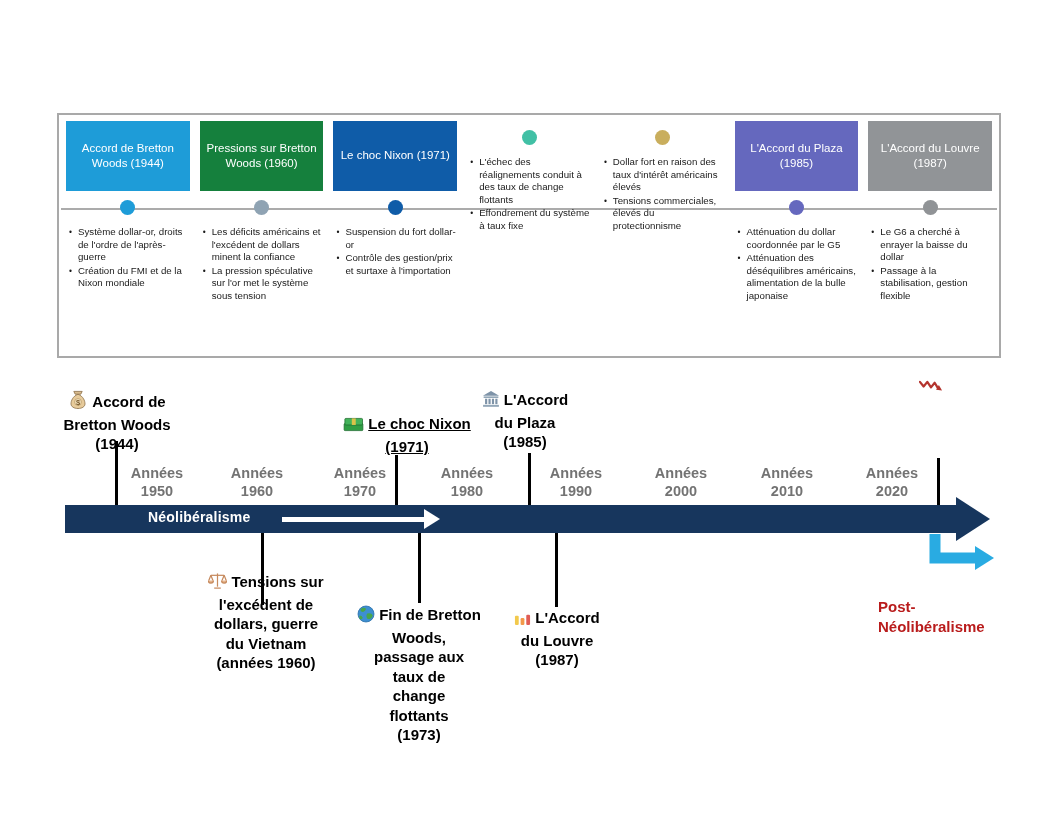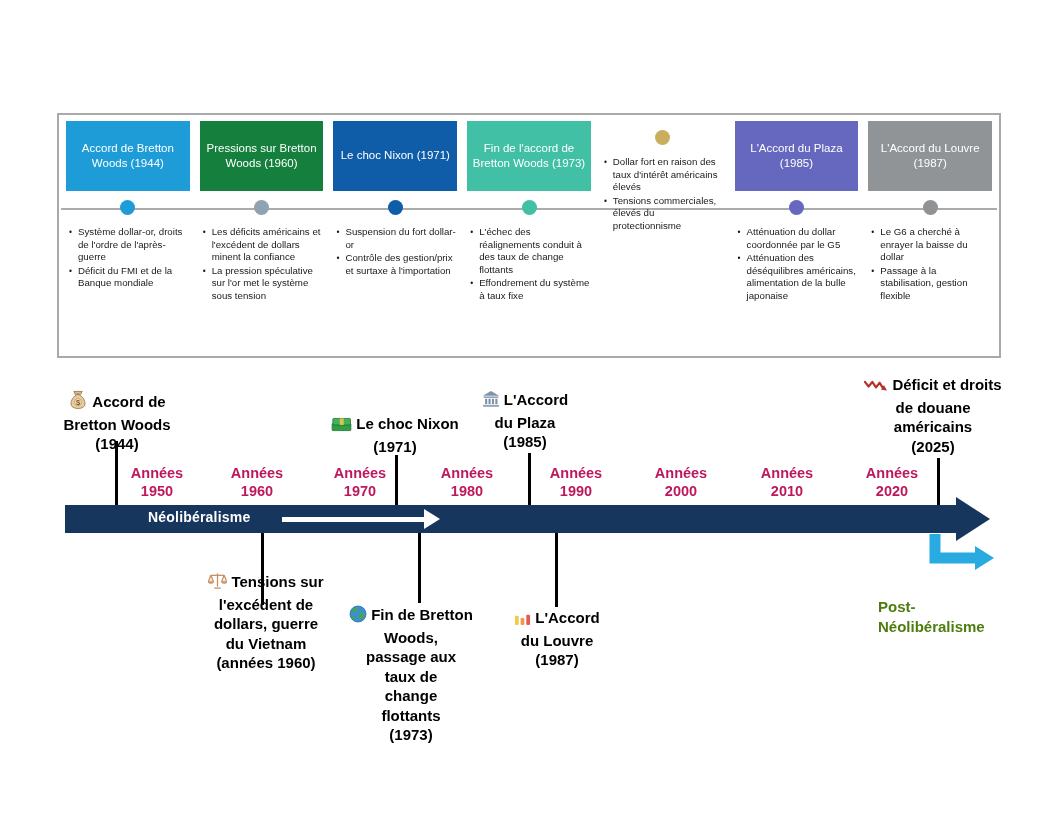--- a/index.html
+++ b/index.html
@@ -50,31 +50,31 @@
     font-size:14px;letter-spacing:.2px;
   }
   .wshaft{position:absolute;left:282px;top:517px;width:142px;height:4.5px;background:#fff;}
   .whead{
     position:absolute;left:424px;top:509px;width:0;height:0;
     border-top:10px solid transparent;border-bottom:10px solid transparent;
     border-left:16px solid #fff;
   }
   .decade{
     position:absolute;top:464px;width:90px;text-align:center;font-weight:bold;
-    font-size:14.5px;line-height:18px;color:#be185d;white-space:pre-line;
+    font-size:14.5px;line-height:18px;color:#737373;white-space:pre-line;
   }
   .tick{position:absolute;width:3px;background:#000;}
   .ev{
     position:absolute;text-align:center;font-weight:bold;font-size:15px;
     line-height:19.5px;color:#000;
   }
   .ev .evtext{white-space:pre-line;}
   .evicon{display:inline-block;vertical-align:-3px;margin-right:4px;}
   .post-label{
-    position:absolute;left:878px;top:597px;width:160px;color:#4d7c0f;
+    position:absolute;left:878px;top:597px;width:160px;color:#b91c1c;
     font-weight:bold;font-size:15px;line-height:20px;white-space:pre-line;
   }
   .post-arrow{position:absolute;left:923px;top:534px;}
 </style>
 </head>
 <body>
 
 <div class="panel">
   <div class="dotline"></div>
   <div class="cols">
@@ -82,21 +82,21 @@
     <div class="col">
       <div class="hdr c1">Accord de Bretton Woods (1944)</div>
       <div class="dot d1"></div>
       <div class="bullets">
         <div class="bul">
             <span class="mark">•</span>
             <span>Système dollar-or, droits de l'ordre de l'après-guerre</span>
           </div>
         <div class="bul">
             <span class="mark">•</span>
-            <span>Déficit du FMI et de la Banque mondiale</span>
+            <span>Création du FMI et de la Nixon mondiale</span>
           </div>
       </div>
     </div>
 
     <div class="col">
       <div class="hdr c2">Pressions sur Bretton Woods (1960)</div>
       <div class="dot d2"></div>
       <div class="bullets">
         <div class="bul">
             <span class="mark">•</span>
@@ -118,21 +118,20 @@
             <span>Suspension du fort dollar-or</span>
           </div>
         <div class="bul">
             <span class="mark">•</span>
             <span>Contrôle des gestion/prix et surtaxe à l'importation</span>
           </div>
       </div>
     </div>
 
     <div class="col">
-      <div class="hdr c4">Fin de l'accord de Bretton Woods (1973)</div>
       <div class="dot d4"></div>
       <div class="bullets">
         <div class="bul">
             <span class="mark">•</span>
             <span>L'échec des réalignements conduit à des taux de change flottants</span>
           </div>
         <div class="bul">
             <span class="mark">•</span>
             <span>Effondrement du système à taux fixe</span>
           </div>
@@ -221,21 +220,21 @@
 <div class="ev" style="left:27px;top:390px;width:180px;">
   <span class="evicon"><svg width="20" height="20" viewBox="0 0 20 20">
         <path d="M7.2 4.2 L5.8 1.4 h8.4 L12.8 4.2 Z" fill="#d8bb8d" stroke="#8a6d45" stroke-width="0.8"></path>
         <path d="M10 4.2 C4.6 6.4 3 11 3 13.8 c0 3 3.2 4.7 7 4.7 s7-1.7 7-4.7 c0-2.8-1.6-7.4-7-9.6z" fill="#e7cb9b" stroke="#8a6d45" stroke-width="0.8"></path>
         <circle cx="10" cy="12" r="3.4" fill="#f4e3c0" stroke="#b39362" stroke-width="0.7"></circle>
         <text x="10" y="14.6" font-size="7.5" text-anchor="middle" fill="#7a5b2e" font-weight="bold" font-family="'Liberation Sans',sans-serif">$</text>
       </svg></span><span class="evtext">Accord de
 Bretton Woods
 (1944)</span>
 </div>
-<div class="ev" style="left:305px;top:414px;width:180px;">
+<div class="ev" style="left:317px;top:414px;width:180px;text-decoration:underline;">
   <span class="evicon"><svg width="21" height="15" viewBox="0 0 22 16">
         <rect x="1" y="7" width="20" height="7.5" rx="1" fill="#2f9e44" stroke="#1e6b2e" stroke-width="0.8"></rect>
         <rect x="1.8" y="1.5" width="18.8" height="7" rx="1" fill="#43b35a" stroke="#1e6b2e" stroke-width="0.8"></rect>
         <rect x="9.2" y="1.5" width="4.2" height="7" fill="#d9c34a"></rect>
       </svg></span><span class="evtext">Le choc Nixon
 (1971)</span>
 </div>
 <div class="ev" style="left:435px;top:390px;width:180px;">
   <span class="evicon"><svg width="18" height="18" viewBox="0 0 20 19">
         <polygon points="10,0.5 19,5.8 1,5.8" fill="#7e93a8"></polygon>
@@ -246,44 +245,41 @@
         <rect x="14.8" y="9.2" width="2.4" height="6" fill="#7e93a8"></rect>
         <rect x="1.2" y="16" width="17.6" height="2.2" fill="#93a7b8"></rect>
       </svg></span><span class="evtext">L'Accord
 du Plaza
 (1985)</span>
 </div>
 <div class="ev" style="left:843px;top:375px;width:180px;">
   <span class="evicon"><svg width="24" height="14" viewBox="0 0 26 15">
         <polyline points="1,3 5,8 9,3 13,9 17,4 20,9" fill="none" stroke="#b4342e" stroke-width="2.4" stroke-linejoin="round" stroke-linecap="round"></polyline>
         <polygon points="18.5,11.5 25,12.5 21.5,6.5" fill="#b4342e"></polygon>
-      </svg></span><span class="evtext">Déficit et droits
-de douane
-américains
-(2025)</span>
+      </svg></span>
 </div>
 
 <div class="ev" style="left:176px;top:572px;width:180px;">
   <span class="evicon"><svg width="19" height="18" viewBox="0 0 20 19">
         <g stroke="#c68a5e" stroke-width="1.3" fill="none">
           <line x1="10" y1="1.5" x2="10" y2="15.5"></line>
           <line x1="3" y1="3.5" x2="17" y2="3.5"></line>
           <path d="M3 3.5 L0.8 9 M3 3.5 L5.2 9"></path>
           <path d="M0.3 9 a2.7 2.7 0 0 0 5.4 0" fill="#e6b48b"></path>
           <path d="M17 3.5 L14.8 9 M17 3.5 L19.2 9"></path>
           <path d="M14.3 9 a2.7 2.7 0 0 0 5.4 0" fill="#e6b48b"></path>
           <line x1="6.5" y1="17" x2="13.5" y2="17"></line>
         </g>
       </svg></span><span class="evtext">Tensions sur
 l'excédent de
 dollars, guerre
 du Vietnam
 (années 1960)</span>
 </div>
-<div class="ev" style="left:321px;top:605px;width:180px;">
+<div class="ev" style="left:329px;top:605px;width:180px;">
   <span class="evicon"><svg width="18" height="18" viewBox="0 0 18 18">
         <circle cx="9" cy="9" r="8" fill="#3d8fd1" stroke="#2a6fa8" stroke-width="0.8"></circle>
         <path d="M3.5 4.2 q3-2.6 5.5-0.4 q-0.6 3-3.8 3.2 q-2.2-0.8-1.7-2.8z" fill="#47a64b"></path>
         <path d="M10.2 8.6 q4.2-1.2 5.6 1.8 q-1.8 4.4-5.2 3.6 q-2.2-2.6-0.4-5.4z" fill="#47a64b"></path>
         <path d="M2.6 10.6 q2.2 0 3.2 2.2 q-1 2.2-3.1 1.3 q-0.8-1.9-0.1-3.5z" fill="#47a64b"></path>
       </svg></span><span class="evtext">Fin de Bretton
 Woods,
 passage aux
 taux de
 change

